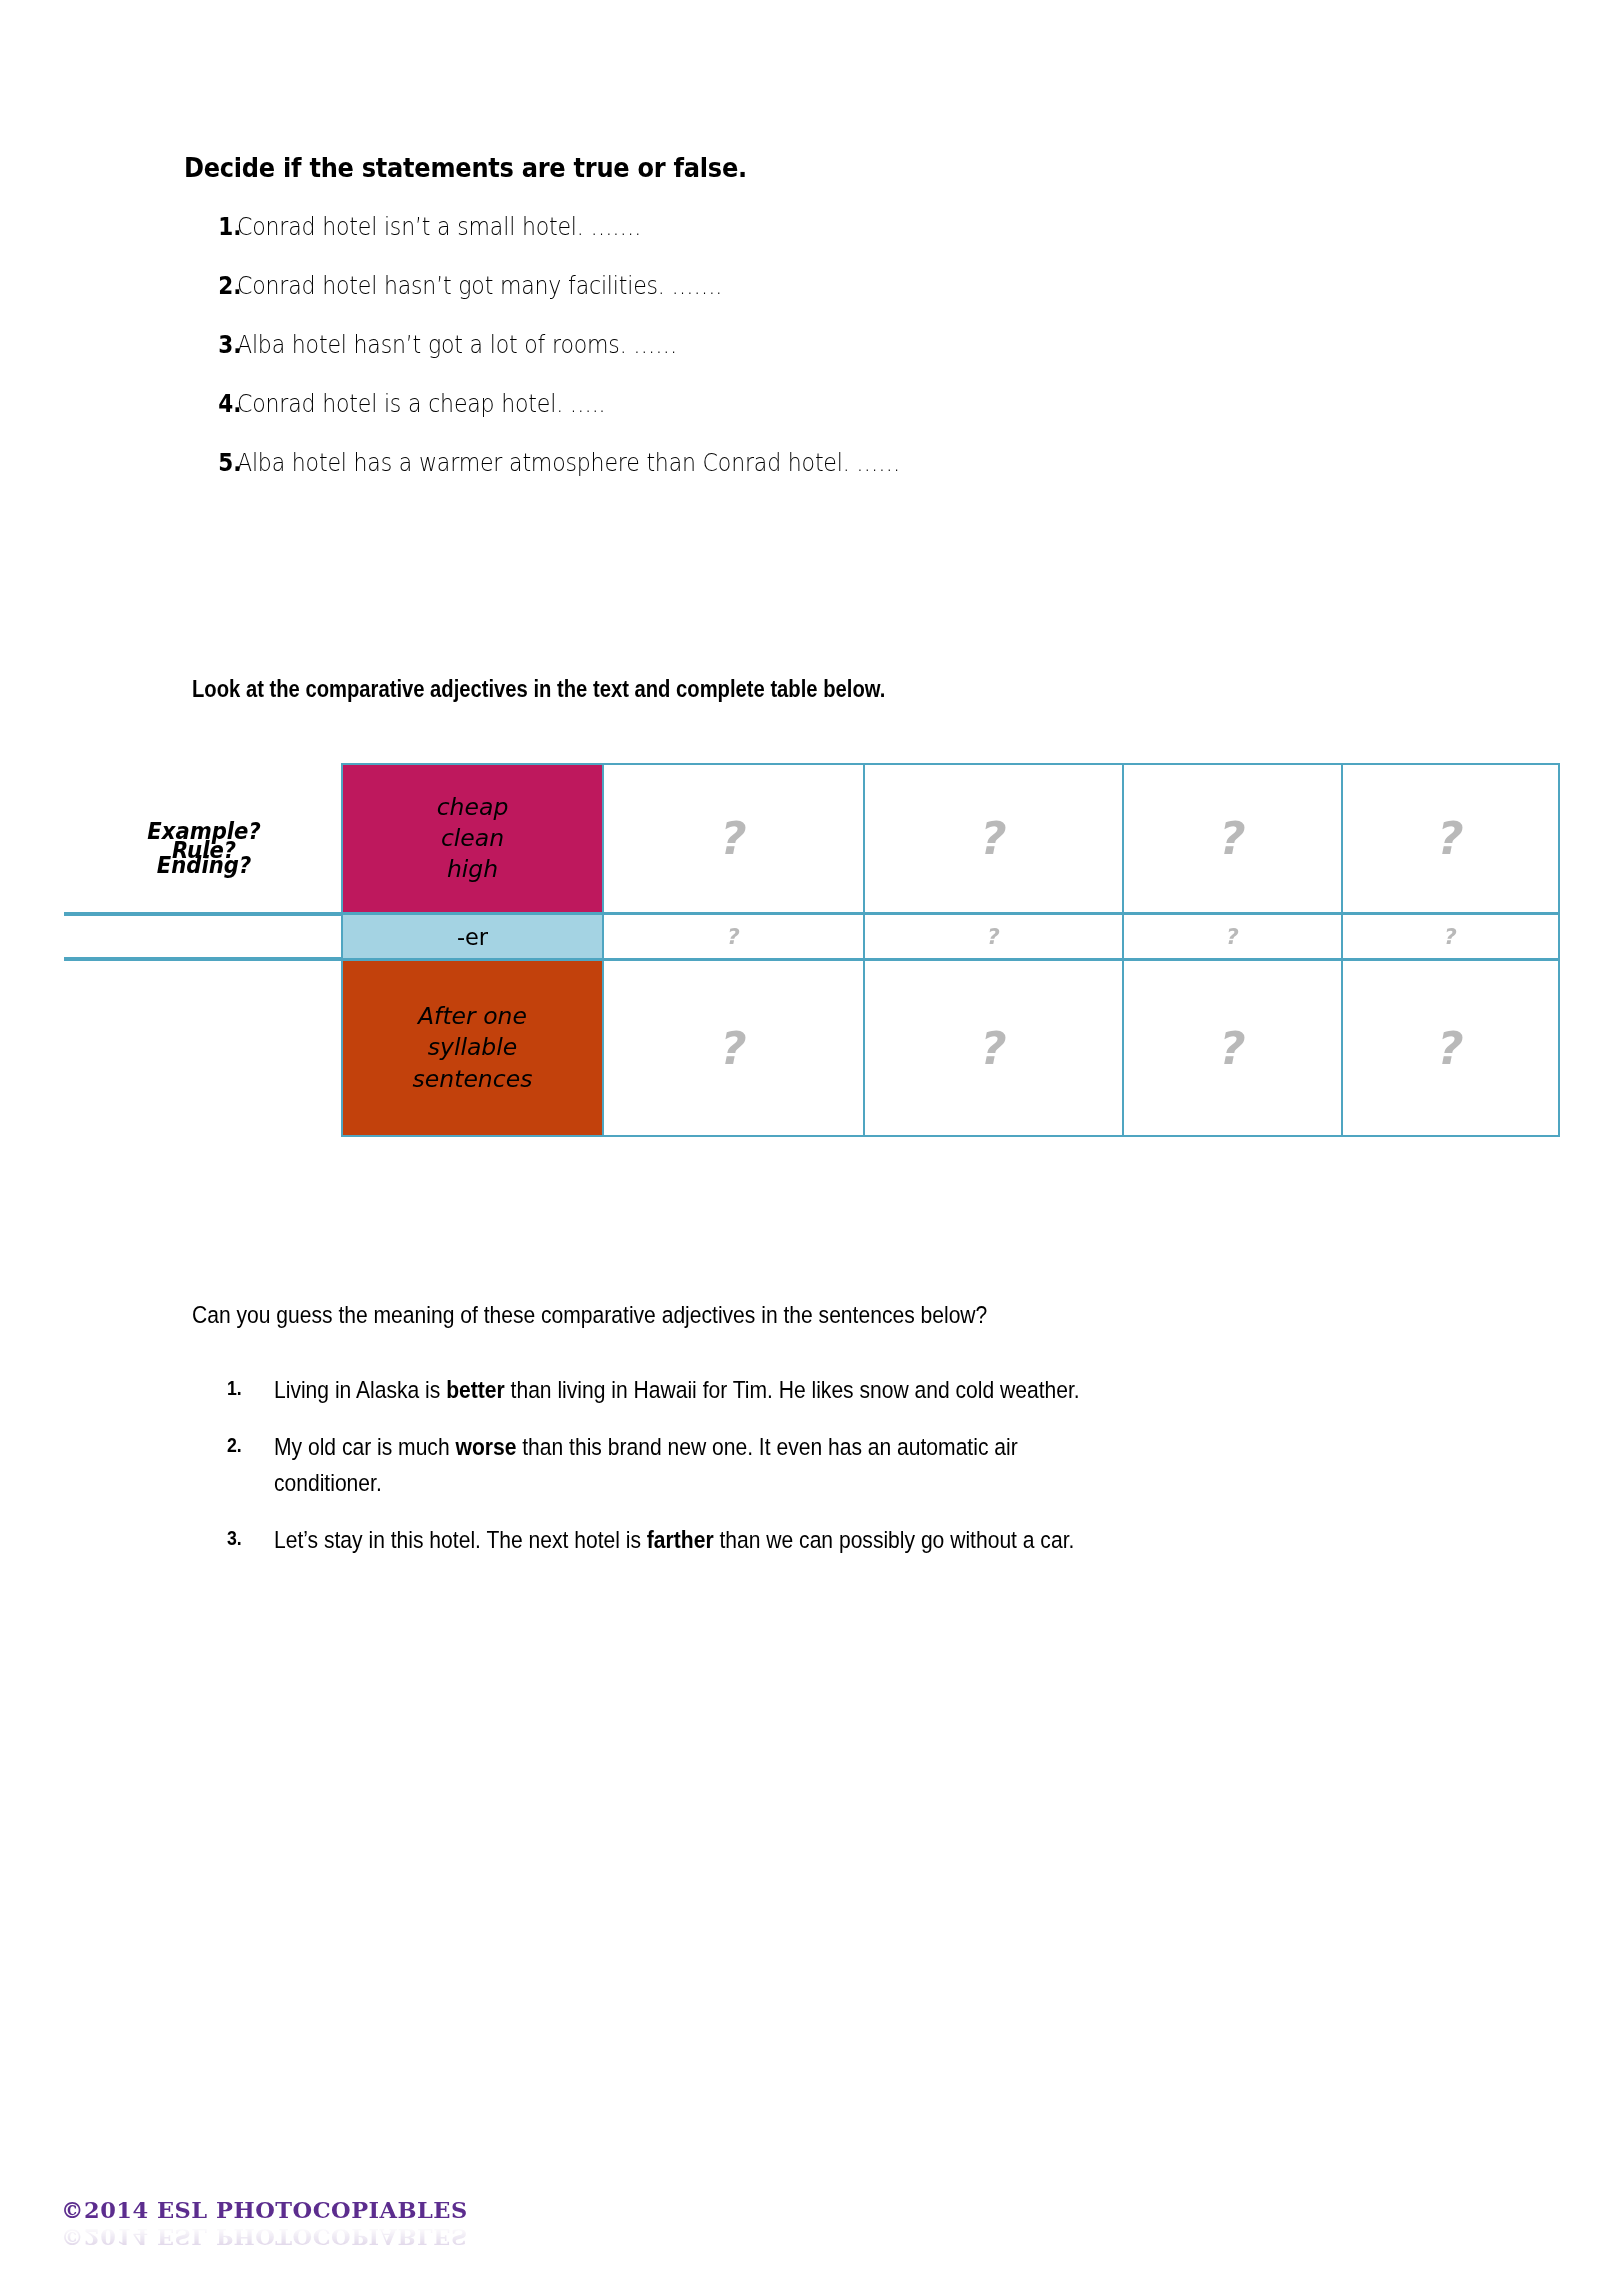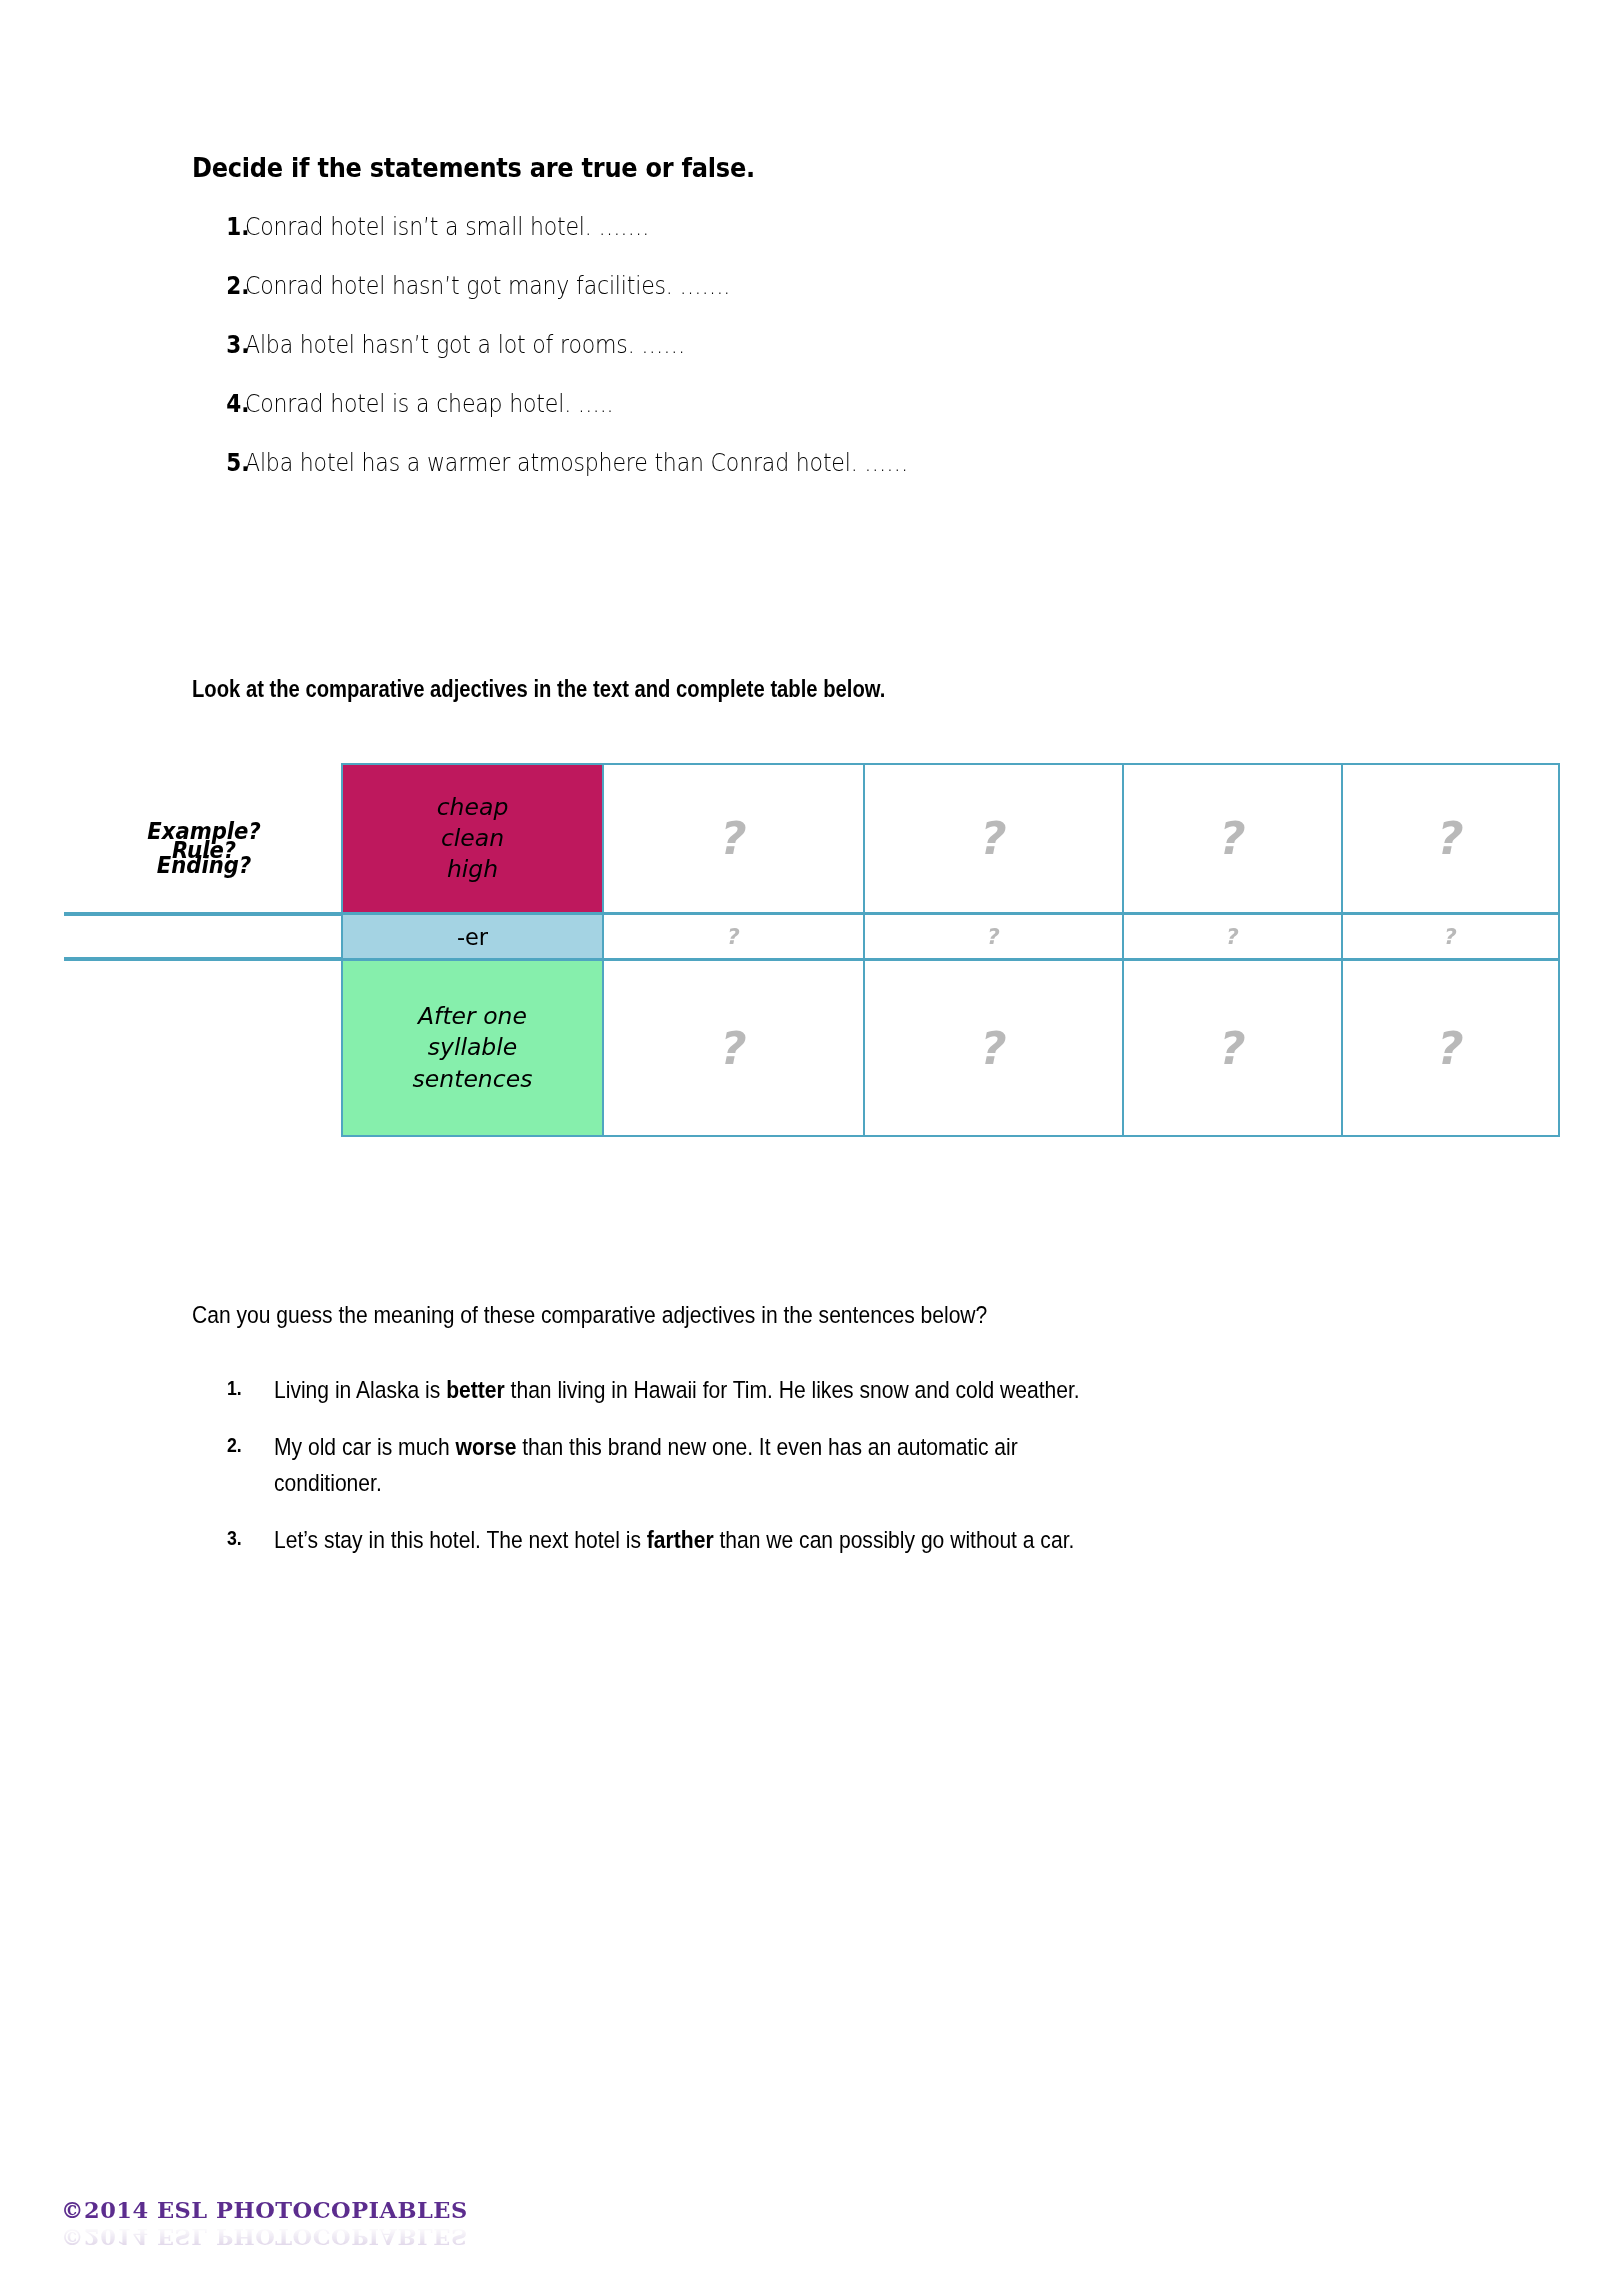--- a/index.html
+++ b/index.html
@@ -19,21 +19,21 @@
 
   .page {
     position: absolute;
     inset: 0;
     background: #ffffff;
   }
 
   
   .section-one {
     position: absolute;
-    left: 192px;
+    left: 184px;
     top: 152px;
     width: 1274px;
   }
 
   .heading-rounded {
     font-family: "DejaVu Sans", sans-serif;
     font-weight: bold;
     font-size: 27.4px;
     letter-spacing: -0.3px;
     color: #000;
@@ -143,21 +143,21 @@
   .grid .col-c { width: 259px; }
   .grid .col-d { width: 219px; }
   .grid .col-e { width: 217px; }
 
   .row-example td { height: 147px; }
   .row-ending  td { height: 43px; border-top-width: 3.9px; border-bottom-width: 3.9px; }
   .row-rule    td { height: 174px; }
 
   .cell-example-first { background: #be185d; }
   .cell-ending-first  { background: #A4D3E3; }
-  .cell-rule-first    { background: #86efac; margin-left: 8px; }
+  .cell-rule-first    { background: #c2410c; margin-left: 8px; }
 
   .cell-words {
     font-family: "DejaVu Sans", sans-serif;
     font-style: italic;
     font-size: 23.5px;
     line-height: 1.32;
     color: #000;
   }
   .cell-words span { display: block; }
 

